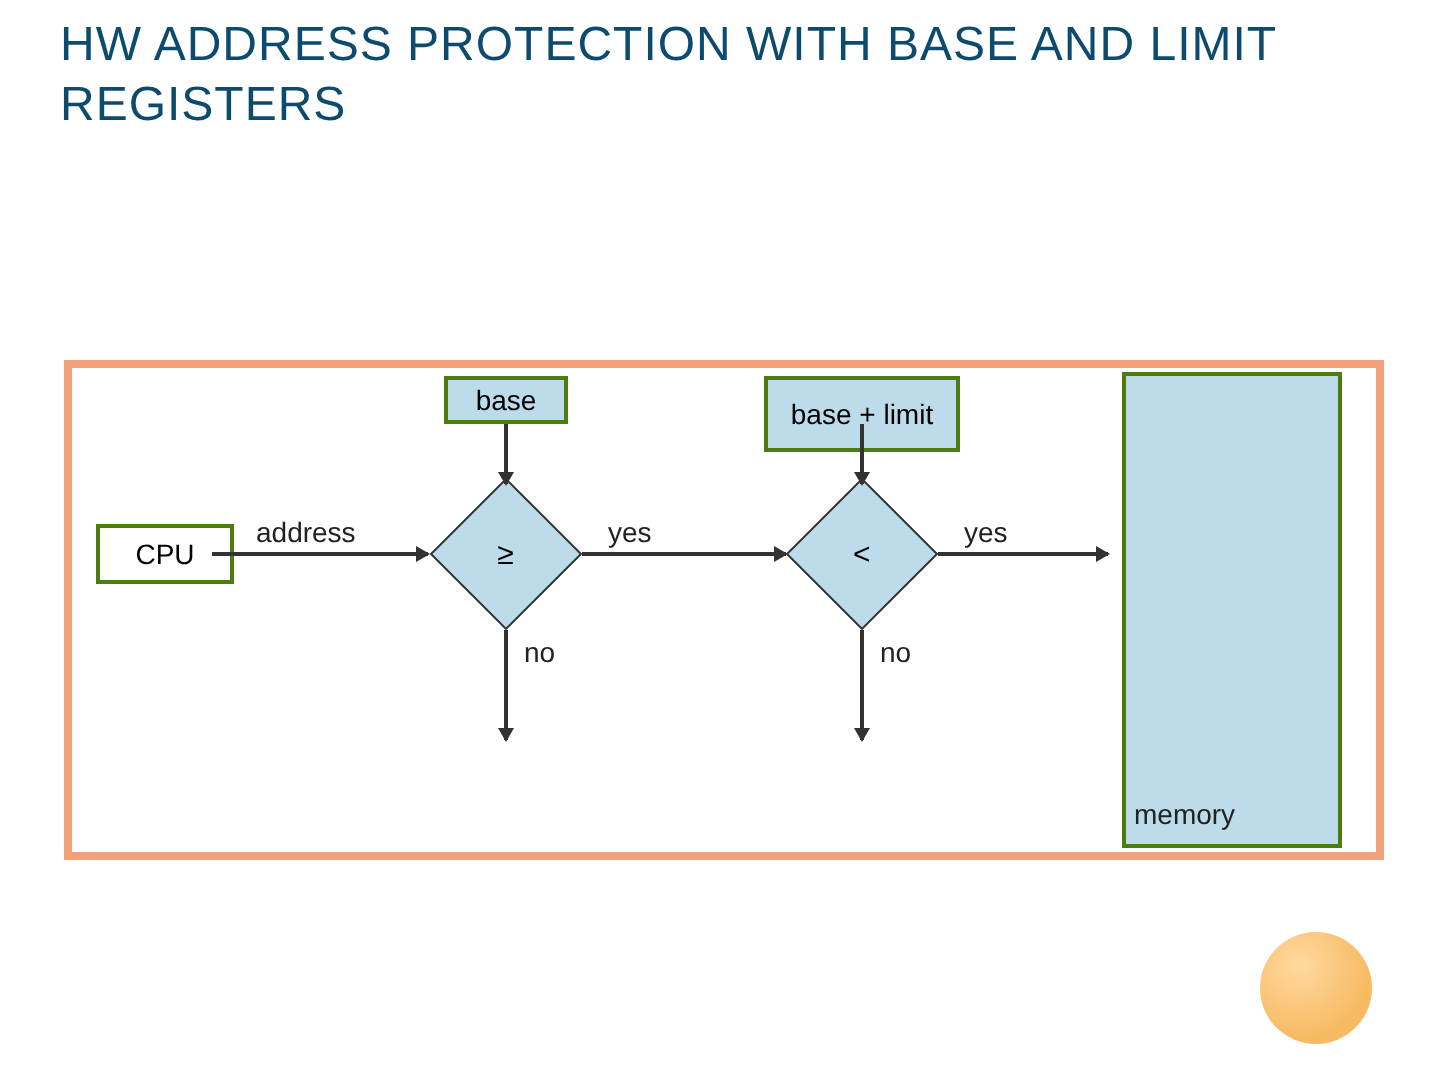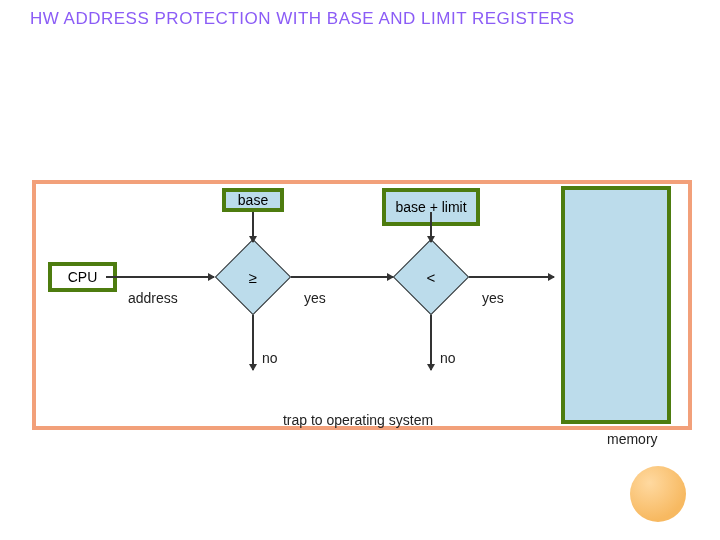--- a/index.html
+++ b/index.html
@@ -9,41 +9,41 @@
     height: 540px;
     background: #fff;
     font-family: Arial, Helvetica, sans-serif;
     position: relative;
   }
   .title {
     position: absolute;
     top: 8px;
     left: 30px;
     right: 30px;
-    font-size: 17px;
+    font-size: 24px;
     letter-spacing: 0.5px;
-    color: #8b5cf6;
+    color: #0c4a6e;
     line-height: 1.25;
   }
   .diagram-border {
     position: absolute;
     top: 180px;
     left: 32px;
     width: 660px;
     height: 250px;
     border: 4px solid #f2a07a;
     background: #fff;
   }
   .diagram {
     position: absolute;
     inset: 0;
   }
   .box {
     position: absolute;
-    border: 4px solid #4d7c0f;
+    border: 2px solid #4d7c0f;
     background: #bcdceb;
     display: flex;
     align-items: center;
     justify-content: center;
     font-size: 14px;
   }
   .box-white {
     background: #fff;
   }
   .diamond {
@@ -59,21 +59,20 @@
   }
   .diamond span {
     transform: rotate(-45deg);
     font-size: 15px;
   }
   .label {
     position: absolute;
     font-size: 14px;
     color: #222;
     white-space: nowrap;
-    margin-top: 32px;
   }
   
   .hline {
     position: absolute;
     height: 1.5px;
     background: #333;
   }
   .vline {
     position: absolute;
     width: 1.5px;
@@ -117,21 +116,21 @@
 <div class="diagram-border">
   <div class="diagram">
 
     <div class="box box-white" style="left:12px; top:78px; width:69px; height:30px;">CPU</div>
 
     <div class="box" style="left:186px; top:4px; width:62px; height:24px;">base</div>
 
     <div class="box" style="left:346px; top:4px; width:98px; height:38px;">base + limit</div>
 
     <div class="box" style="left:525px; top:2px; width:110px; height:238px;"></div>
-    <div class="label" style="left:571px; top:215px;">memory</div>
+    <div class="label" style="left:531px; top:215px;">memory</div>
 
     <div class="diamond" style="left:190px; top:66px;">
       <span>≥</span>
     </div>
 
     <div class="diamond" style="left:368px; top:66px;">
       <span>&lt;</span>
     </div>
 
     <div class="vline arrow-down" style="left:216px; top:28px; height:30px;"></div>
@@ -146,19 +145,19 @@
     <div class="hline arrow-right" style="left:433px; top:92px; width:85px;"></div>
     <div class="label" style="left:446px; top:74px;">yes</div>
 
     <div class="vline arrow-down" style="left:216px; top:131px; height:55px;"></div>
     <div class="label" style="left:226px; top:134px;">no</div>
 
     <div class="vline arrow-down" style="left:394px; top:131px; height:55px;"></div>
     <div class="label" style="left:404px; top:134px;">no</div>
 
     <div class="label" style="left:222px; top:196px; text-align:center; width:200px; white-space:normal; line-height:1.2;">
-      <span>trap to operating system</span><br>
+      <br>
     </div>
 
   </div>
 </div>
 
 <div class="circle-deco"></div>
 
 </body></html>

